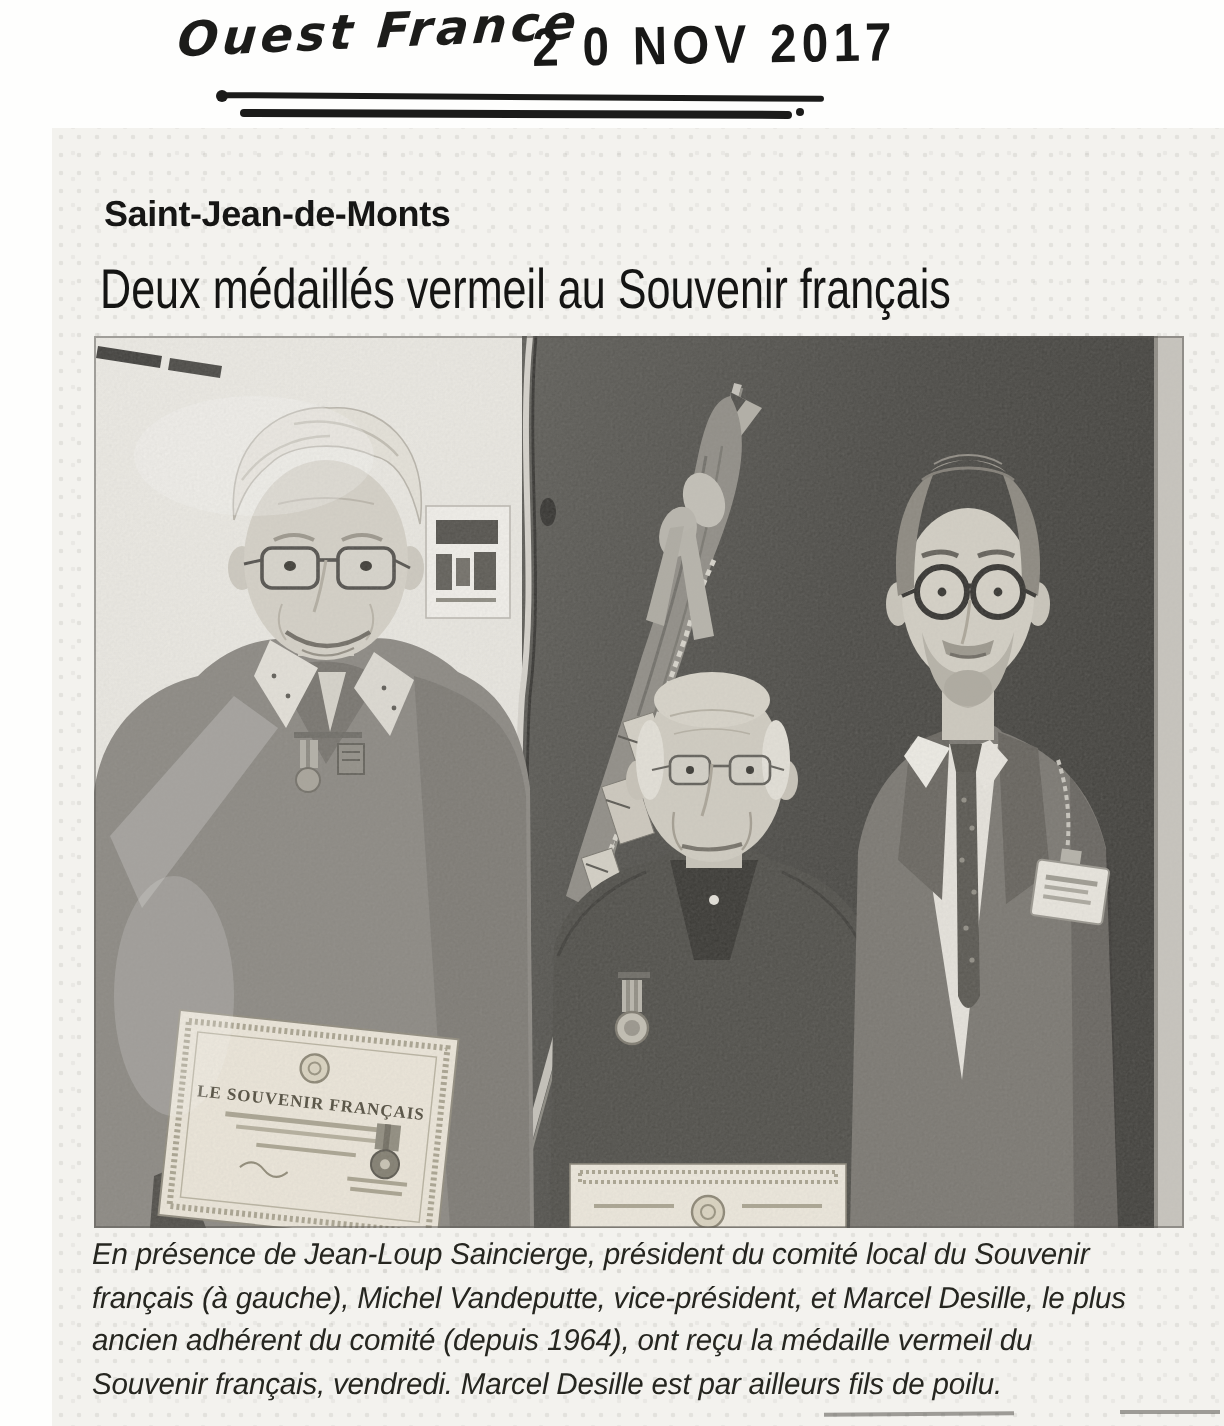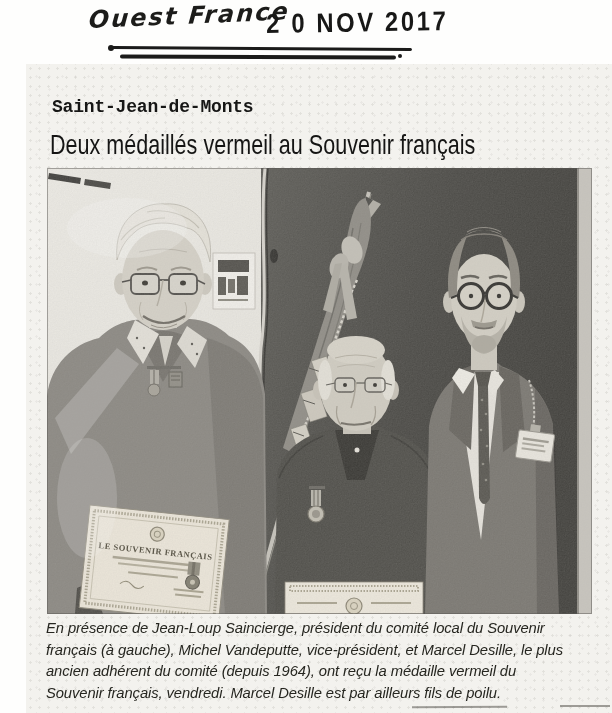--- a/index.html
+++ b/index.html
@@ -39,21 +39,21 @@
     position:absolute;left:26px;top:64px;width:586px;height:649px;
     background-color:#f3f2ee;
     background-image:
       radial-gradient(rgba(115,115,108,0.13) 1px, transparent 1.3px),
       radial-gradient(rgba(150,148,140,0.10) 1px, transparent 1.3px);
     background-size:9px 9px, 13px 13px;
     background-position:0 0, 4px 6px;
   }
   .kicker{
     position:absolute;left:52px;top:97px;
-    font-size:18px;font-weight:700;color:#161615;letter-spacing:-0.2px;font-family:Liberation Mono, monospace;
+    font-size:18px;font-weight:700;color:#161615;letter-spacing:-0.2px;
   }
   .headline{
     position:absolute;left:50px;top:129px;
     font-size:28px;font-weight:400;color:#151514;
     transform:scaleX(0.77);transform-origin:0 0;white-space:nowrap;
   }
   .photo{
     position:absolute;left:47px;top:168px;width:545px;height:446px;
   }
   .caption{

